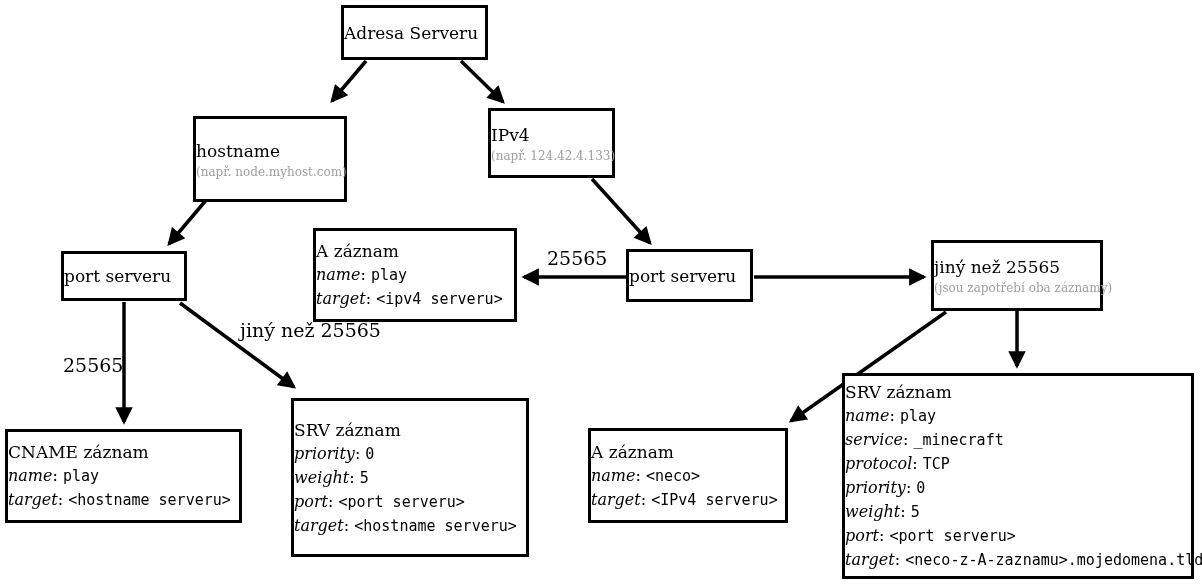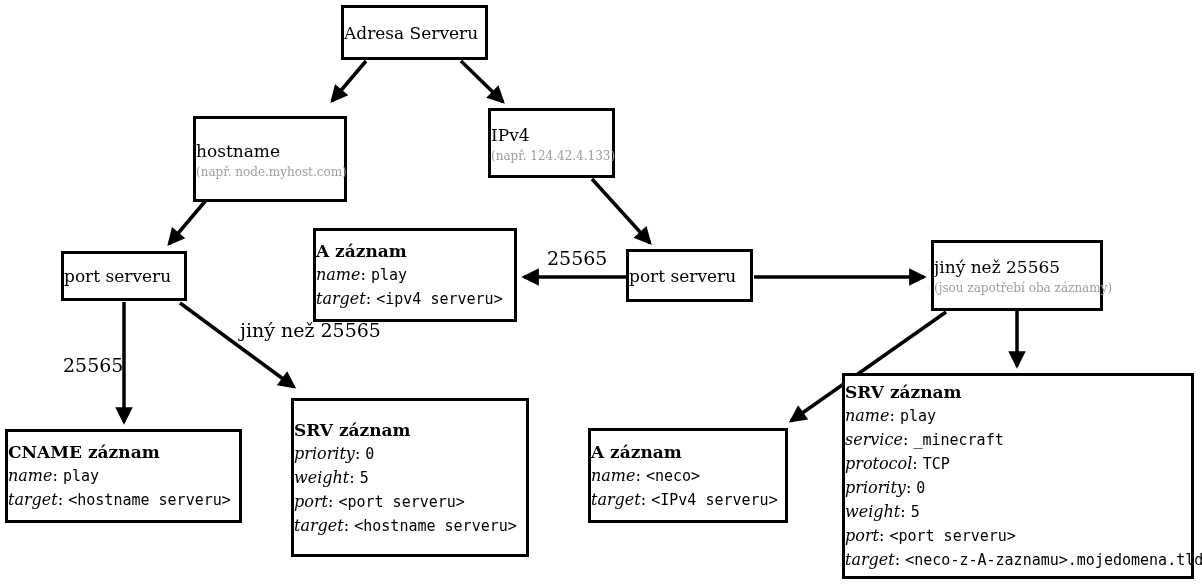--- a/index.html
+++ b/index.html
@@ -27,21 +27,21 @@
     flex-direction: column;
     align-items: flex-start;
     justify-content: center;
     text-align: center;
   }
   .node .title {
     font-size: 17px;
     line-height: 24px;
     white-space: nowrap;
   }
-  .record > .title { font-weight: bold; }
+  .record > .title { font-weight: normal; }
   .subtitle {
     font-size: 12px;
     line-height: 15px;
     color: #9e9e9e;
     margin-top: 2px;
     white-space: nowrap;
   }
   .field {
     font-size: 16px;
     line-height: 24px;

